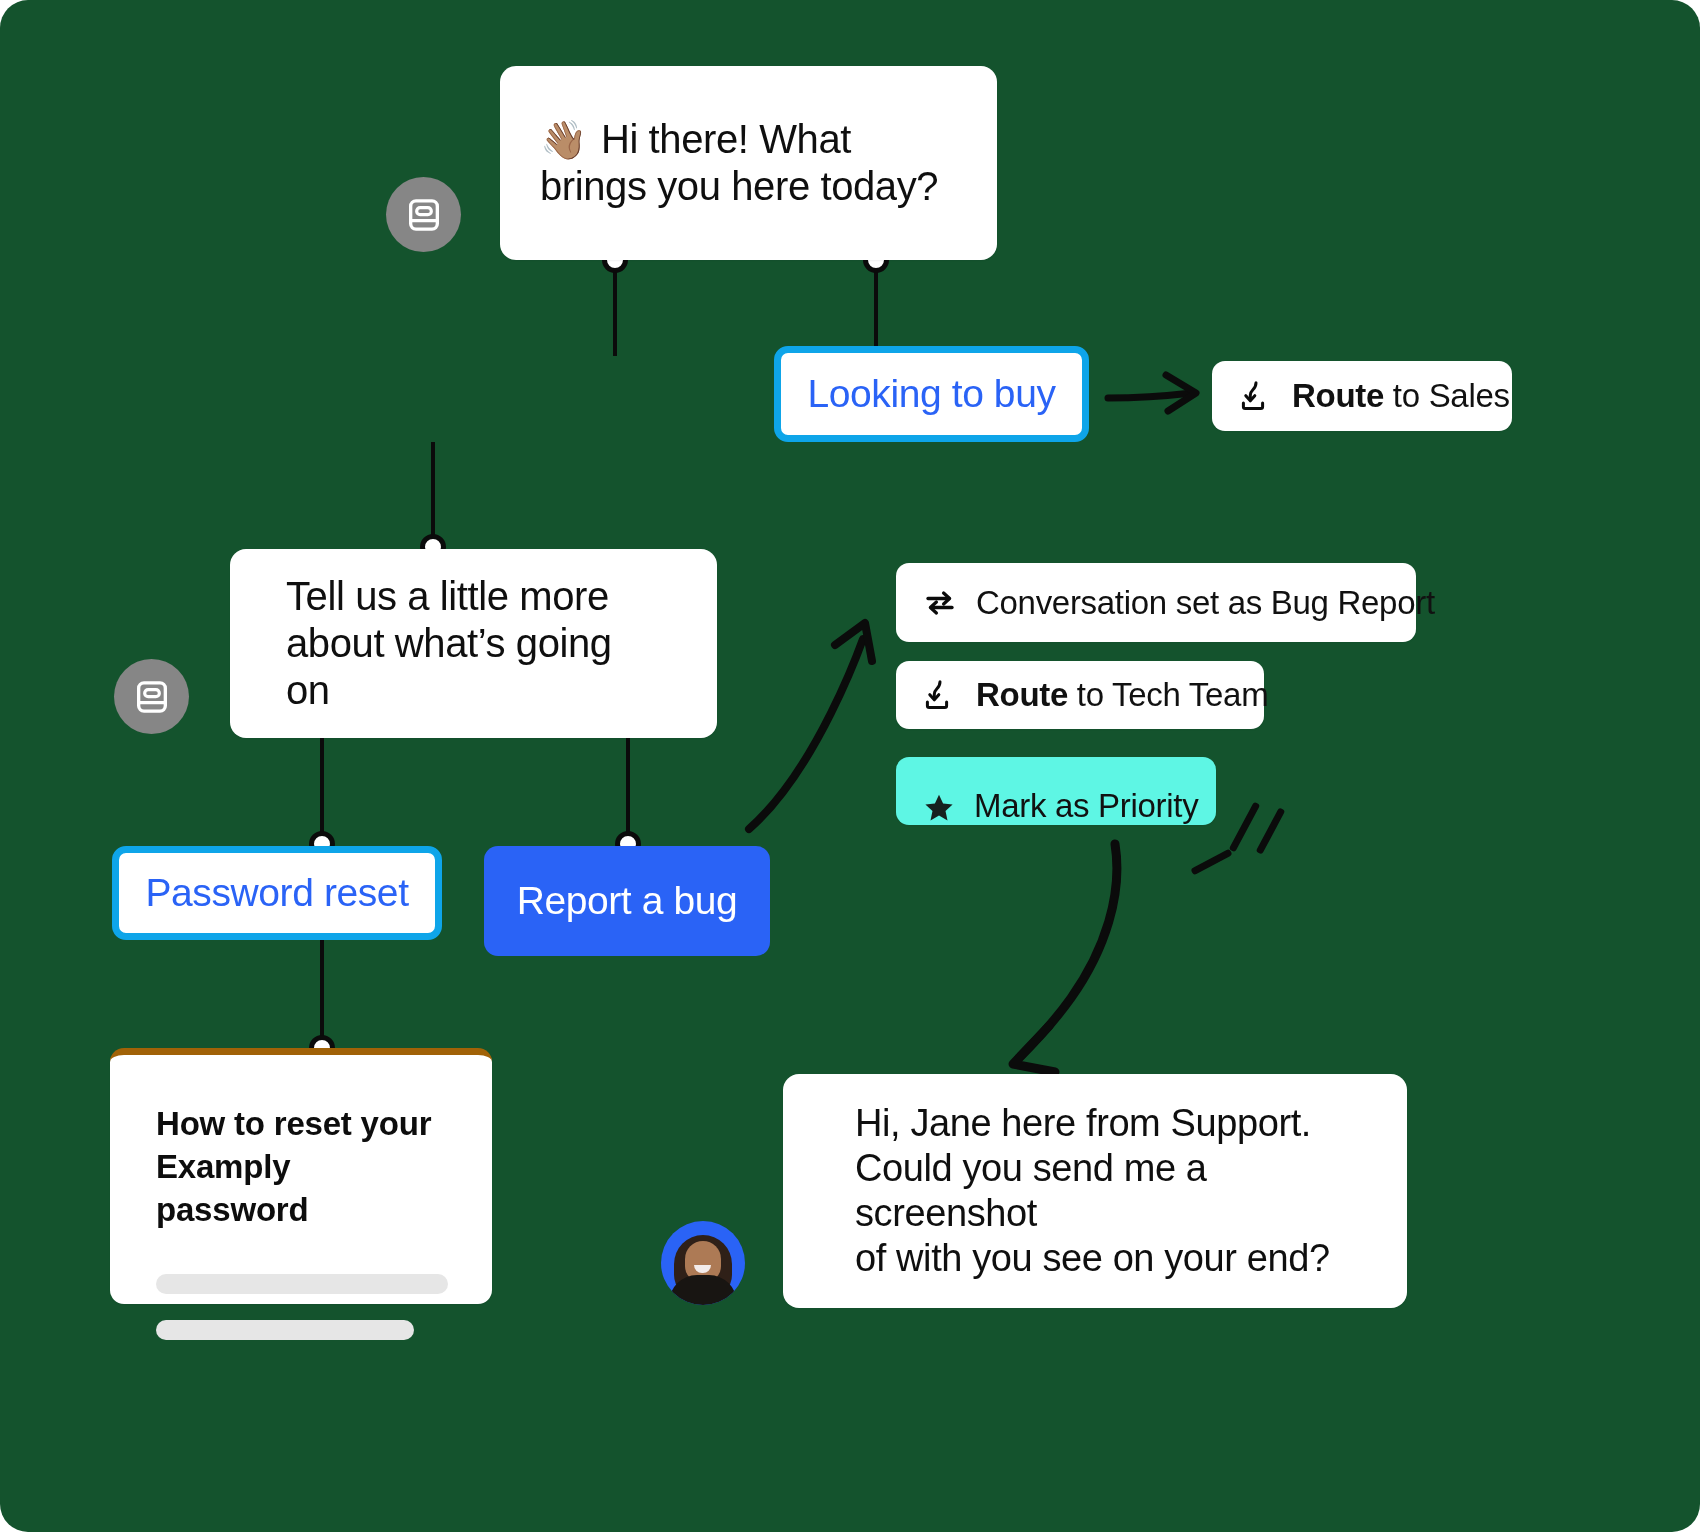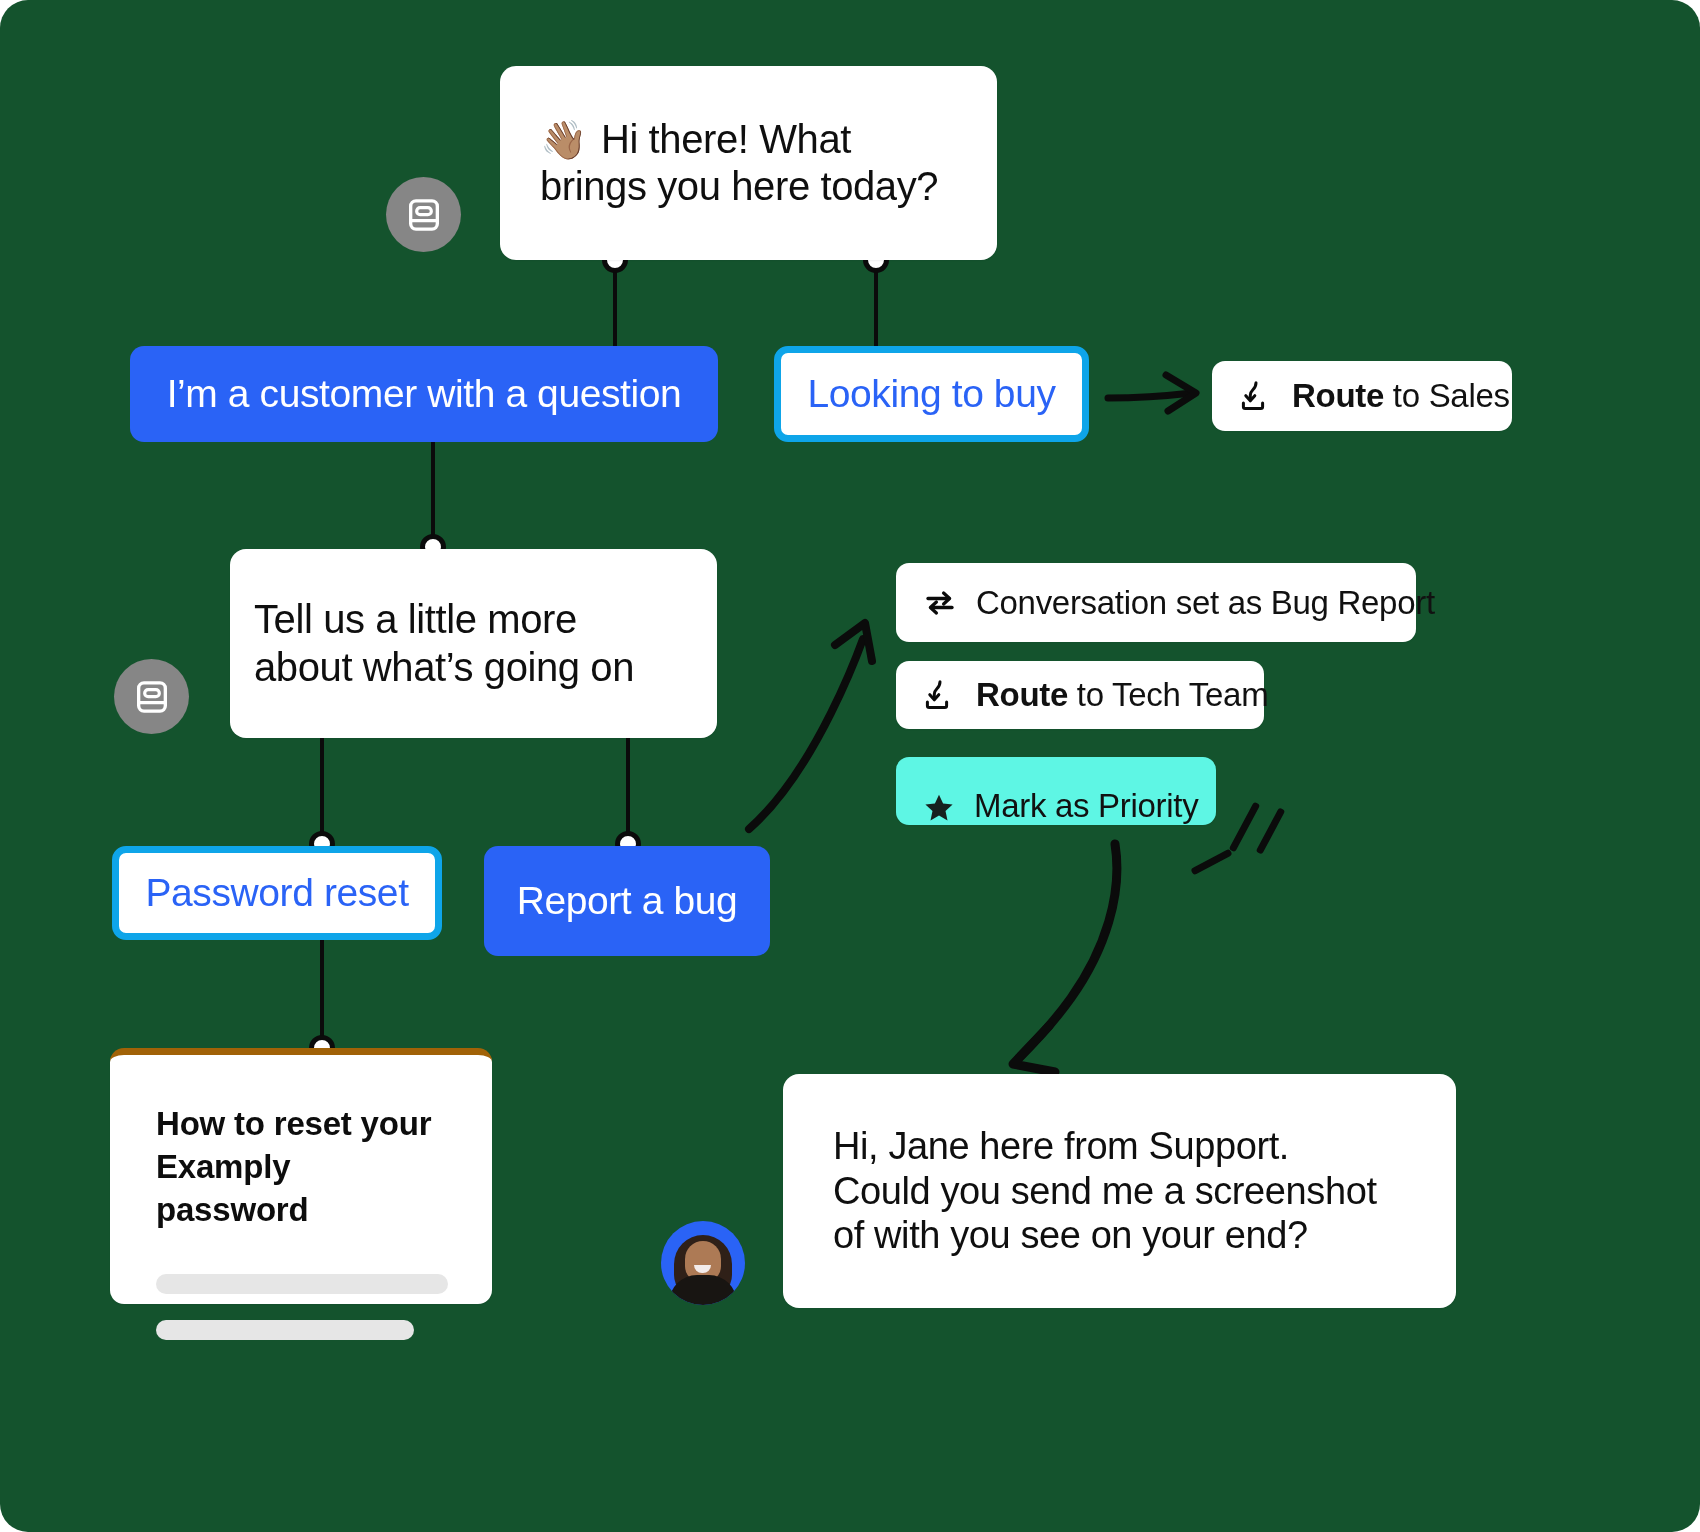--- a/index.html
+++ b/index.html
@@ -153,23 +153,20 @@
 
   <div class="abs bubble" style="left:500px; top:66px; width:497px; height:194px; padding:0 40px;">
     <div class="bubble-inner">
       <div>
         <span style="font-size:38px;">👋🏽</span><span style="margin-left:14px;">Hi there! What</span>
       </div>
       <div>brings you here today?</div>
     </div>
   </div>
 
-  <div class="abs opt opt-filled" style="left:130px; top:346px; width:588px; height:96px;">
-    <span>I’m a customer with a question</span>
-  </div>
 
   <div class="abs opt opt-outline" style="left:774px; top:346px; width:315px; height:96px;">
     <span>Looking to buy</span>
   </div>
 
   <svg class="abs" style="left:1104px; top:358px;" width="104" height="72" viewBox="0 0 104 72">
     <path d="M4 40 C 36 40, 62 38, 88 35" stroke="#0b0b0b" stroke-width="7" fill="none" stroke-linecap="round"></path>
     <path d="M62 17 L92 35 L64 53" stroke="#0b0b0b" stroke-width="7" fill="none" stroke-linecap="round" stroke-linejoin="round"></path>
   </svg>
 
@@ -187,21 +184,21 @@
   </div>
 
   <div class="abs bot-avatar" style="left:114px; top:659px;">
     <svg width="40" height="40" viewBox="0 0 24 24" fill="none">
       <rect x="4" y="3.5" width="16" height="17" rx="3.2" stroke="#ffffff" stroke-width="2"></rect>
       <rect x="7.6" y="7.6" width="8.8" height="4.2" rx="2.1" stroke="#ffffff" stroke-width="1.9"></rect>
       <path d="M4.6 15.4H19.4" stroke="#ffffff" stroke-width="2" stroke-linecap="round"></path>
     </svg>
   </div>
 
-  <div class="abs bubble" style="left:230px; top:549px; width:487px; height:189px; padding:0 24px;">
+  <div class="abs bubble" style="left:230px; top:549px; width:487px; height:189px; padding:0 56px;">
     <div class="bubble-inner">
       <div>Tell us a little more</div>
       <div>about what’s going on</div>
     </div>
   </div>
 
   <div class="abs opt opt-outline" style="left:112px; top:846px; width:330px; height:94px;">
     <span>Password reset</span>
   </div>
 
@@ -268,21 +265,21 @@
     <div class="skel" style="margin-top:26px; width:258px;"></div>
   </div>
 
   <div class="abs agent-avatar" style="left:661px; top:1221px;">
     <div class="hair"></div>
     <div class="face"></div>
     <div class="smile"></div>
     <div class="body"></div>
   </div>
 
-  <div class="abs bubble" style="left:783px; top:1074px; width:673px; height:234px; padding:0 50px; font-size:38px;justify-content:center;">
+  <div class="abs bubble" style="left:783px; top:1074px; width:624px; height:234px; padding:0 72px; font-size:38px;justify-content:center;">
     <div class="bubble-inner">
       <div>Hi, Jane here from Support.</div>
       <div>Could you send me a screenshot</div>
       <div>of with you see on your end?</div>
     </div>
   </div>
 
 </div>
 
 </body></html>

